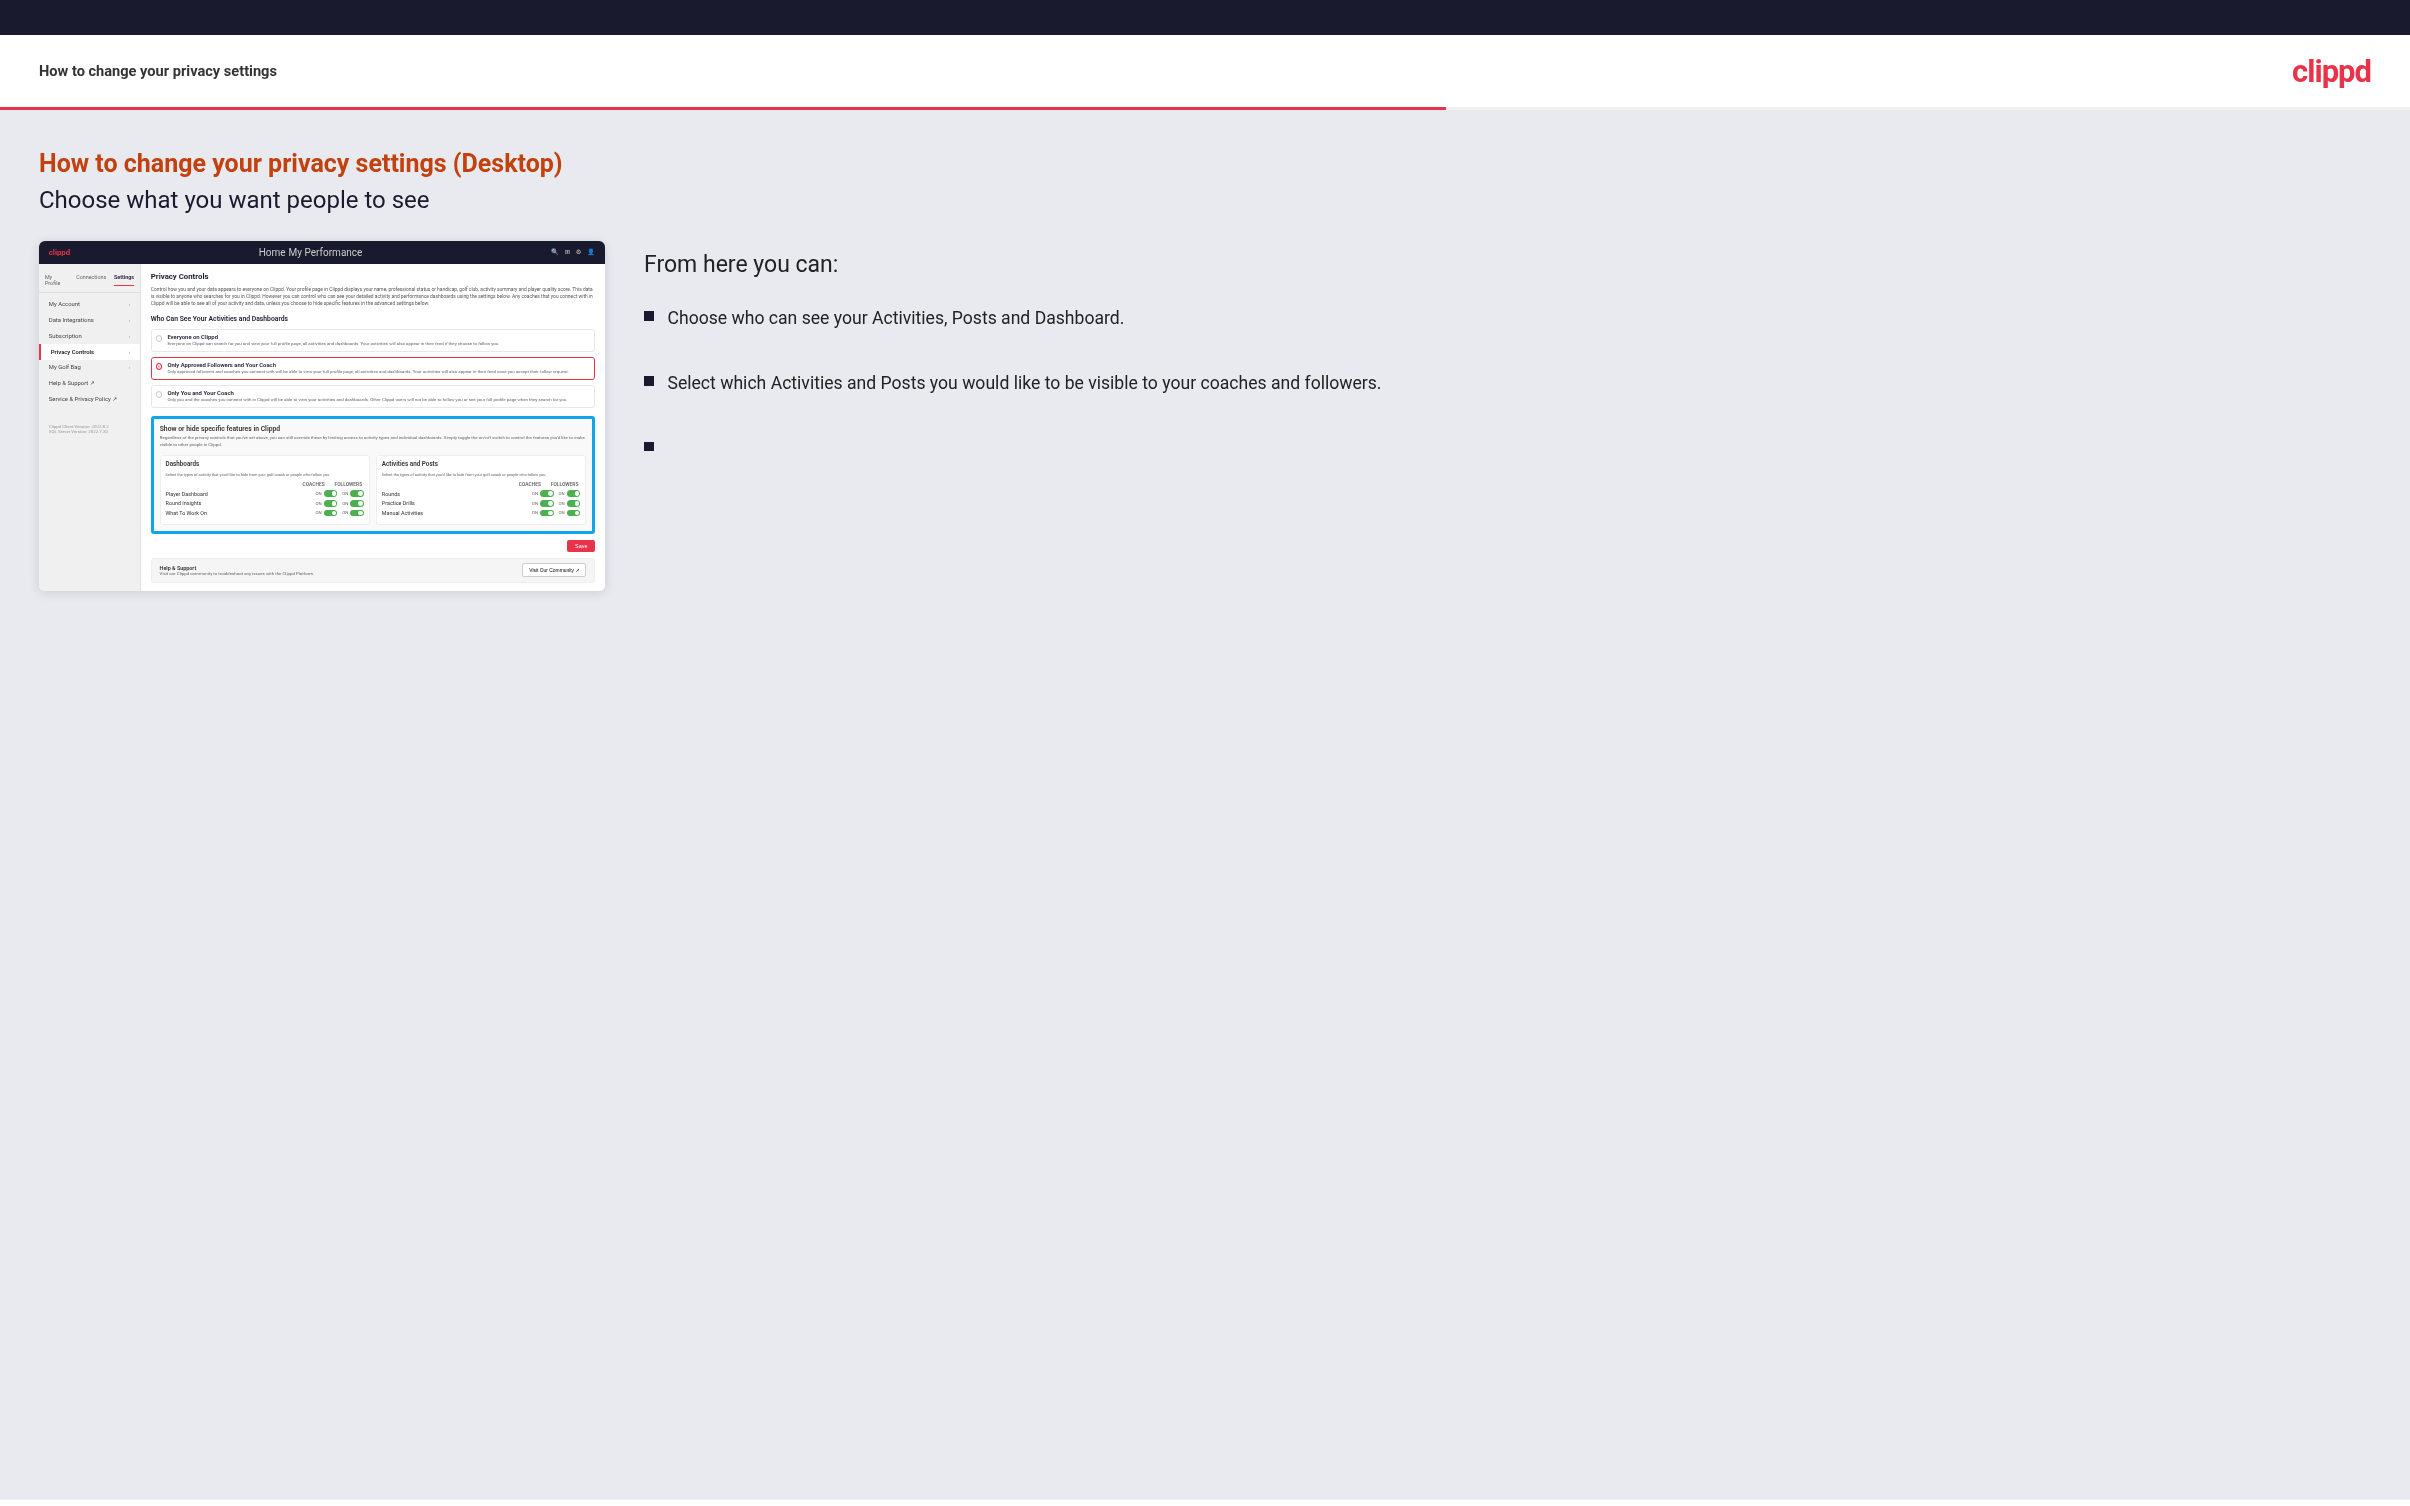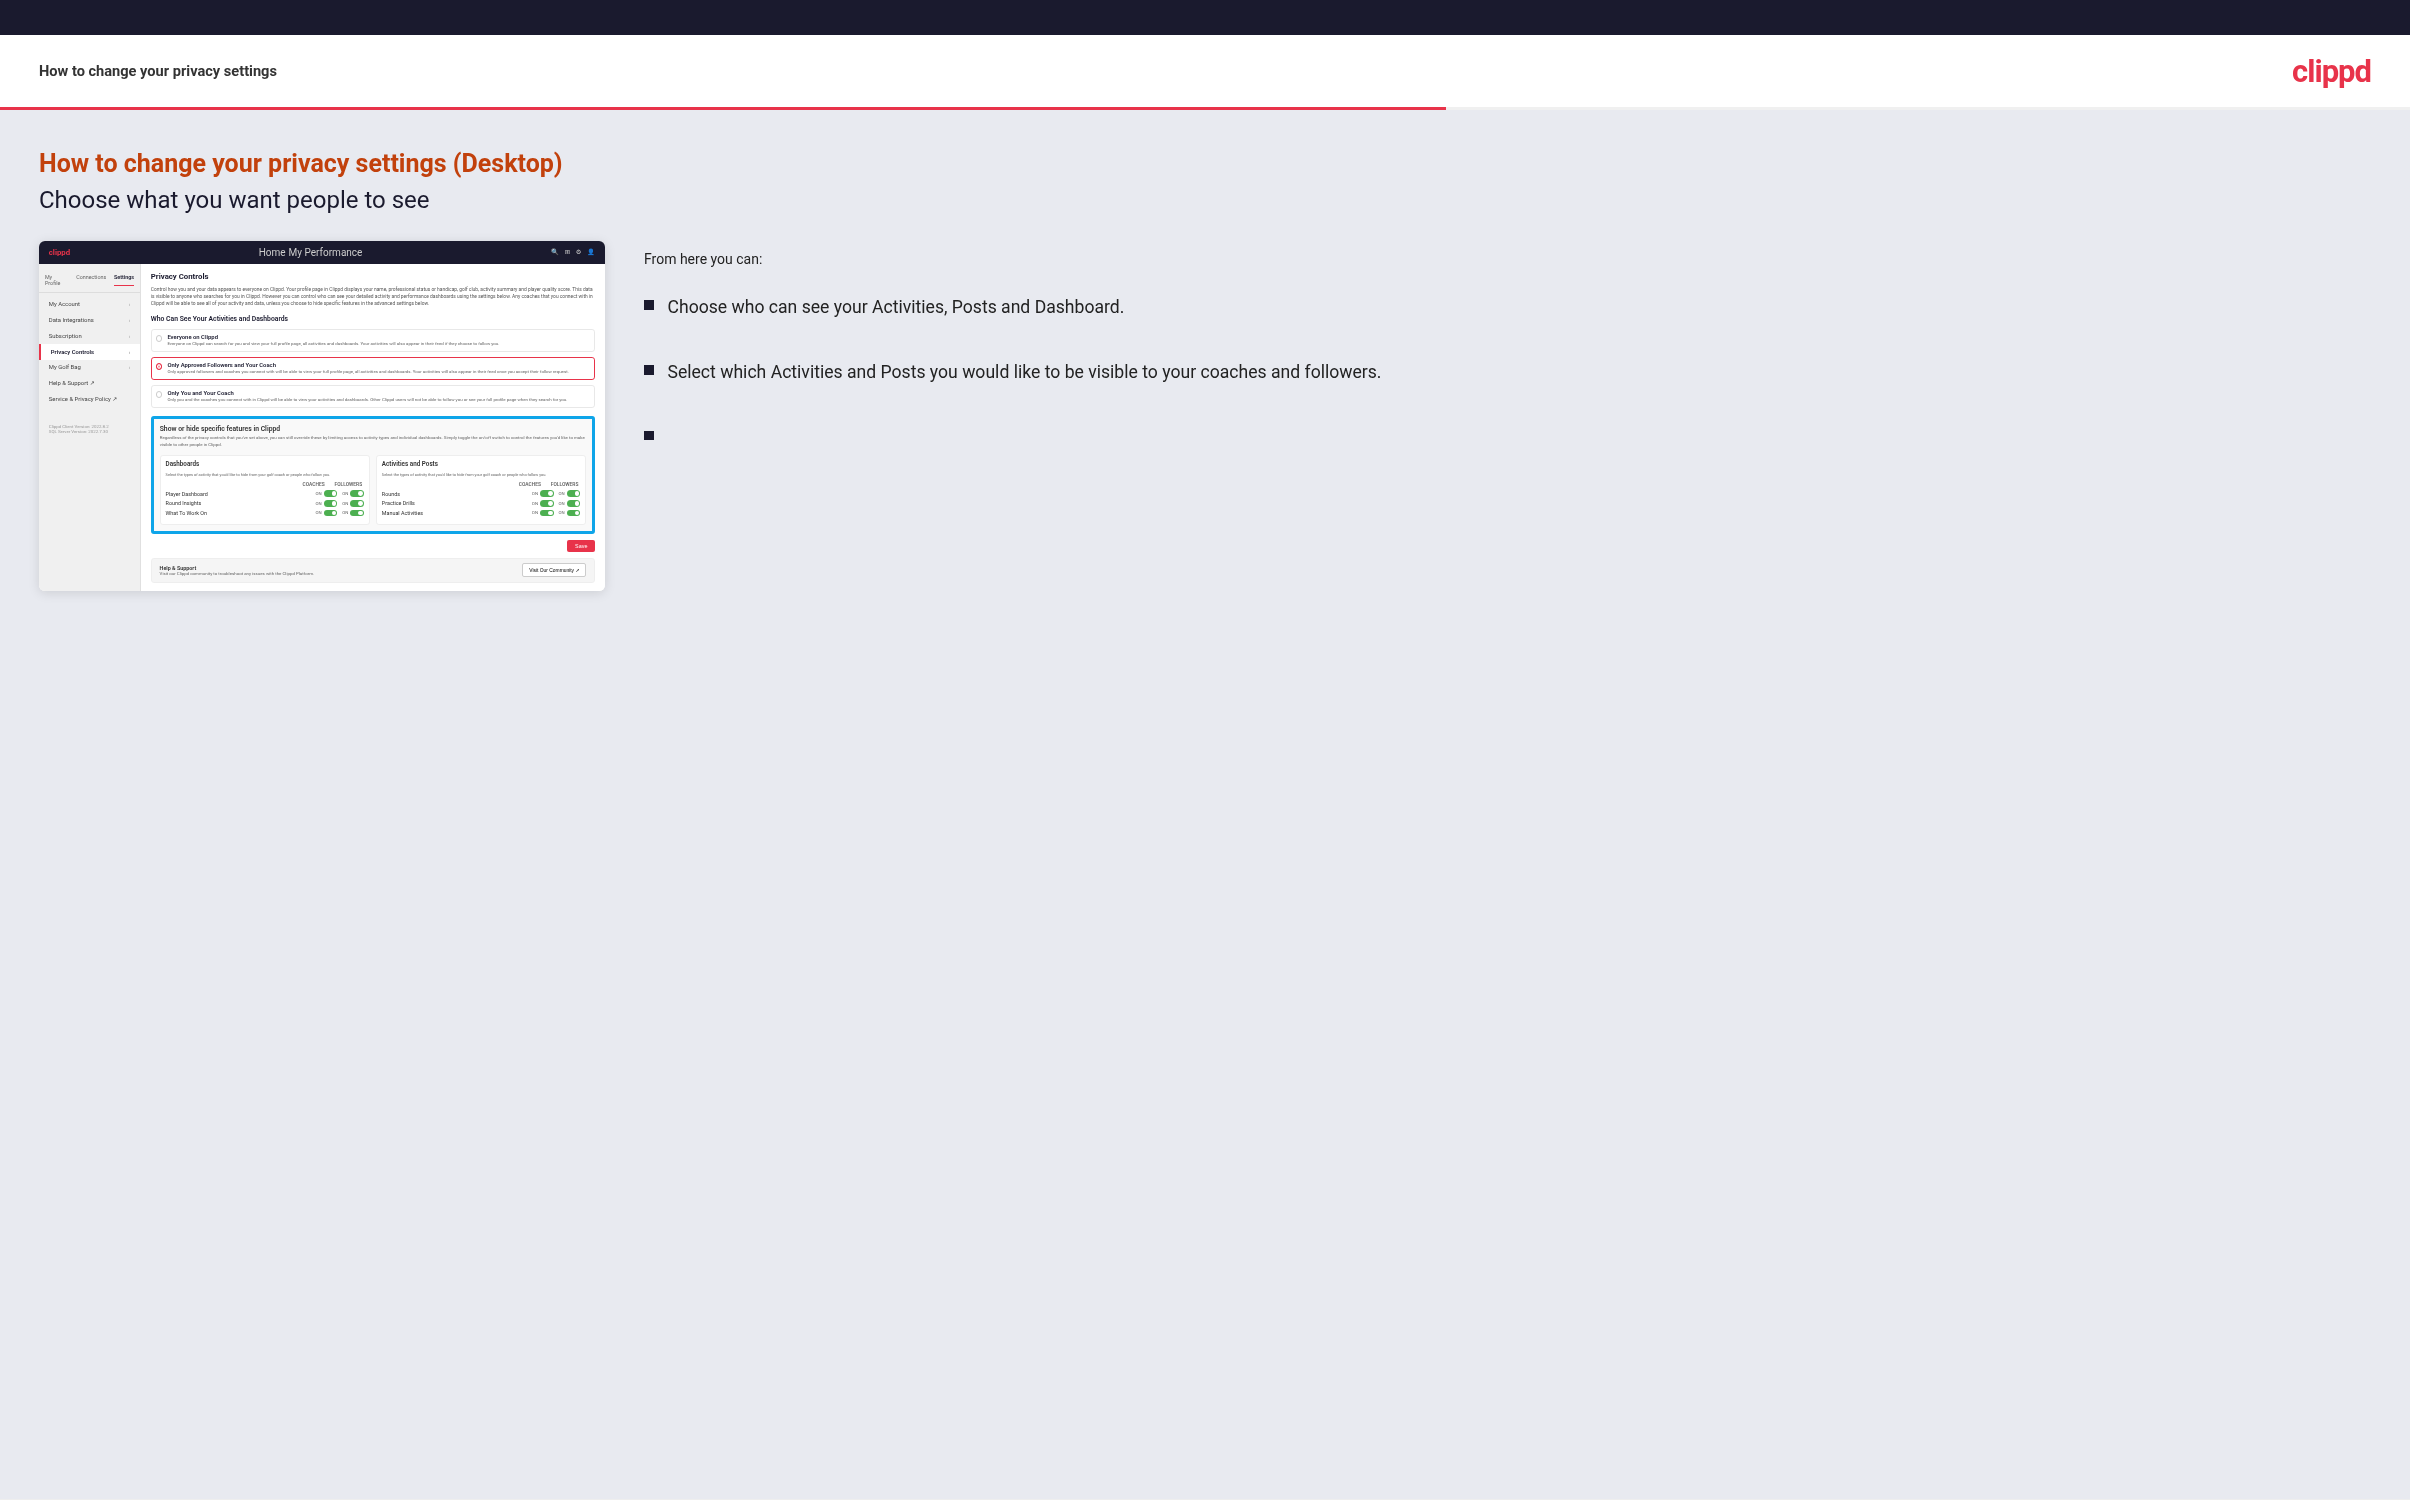--- a/index.html
+++ b/index.html
@@ -342,21 +342,21 @@
       white-space: nowrap;
     }
 
     
     .right-column {
       flex: 1;
       padding-top: 9.8px;
     }
 
     .from-here-title {
-      font-size: 14px;
+      font-size: 23px;
       font-weight: 400;
       color: #222;
       margin-bottom: 27px;
     }
 
     .bullet-list {
       list-style: none;
       display: flex;
       flex-direction: column;
       gap: 39px;

